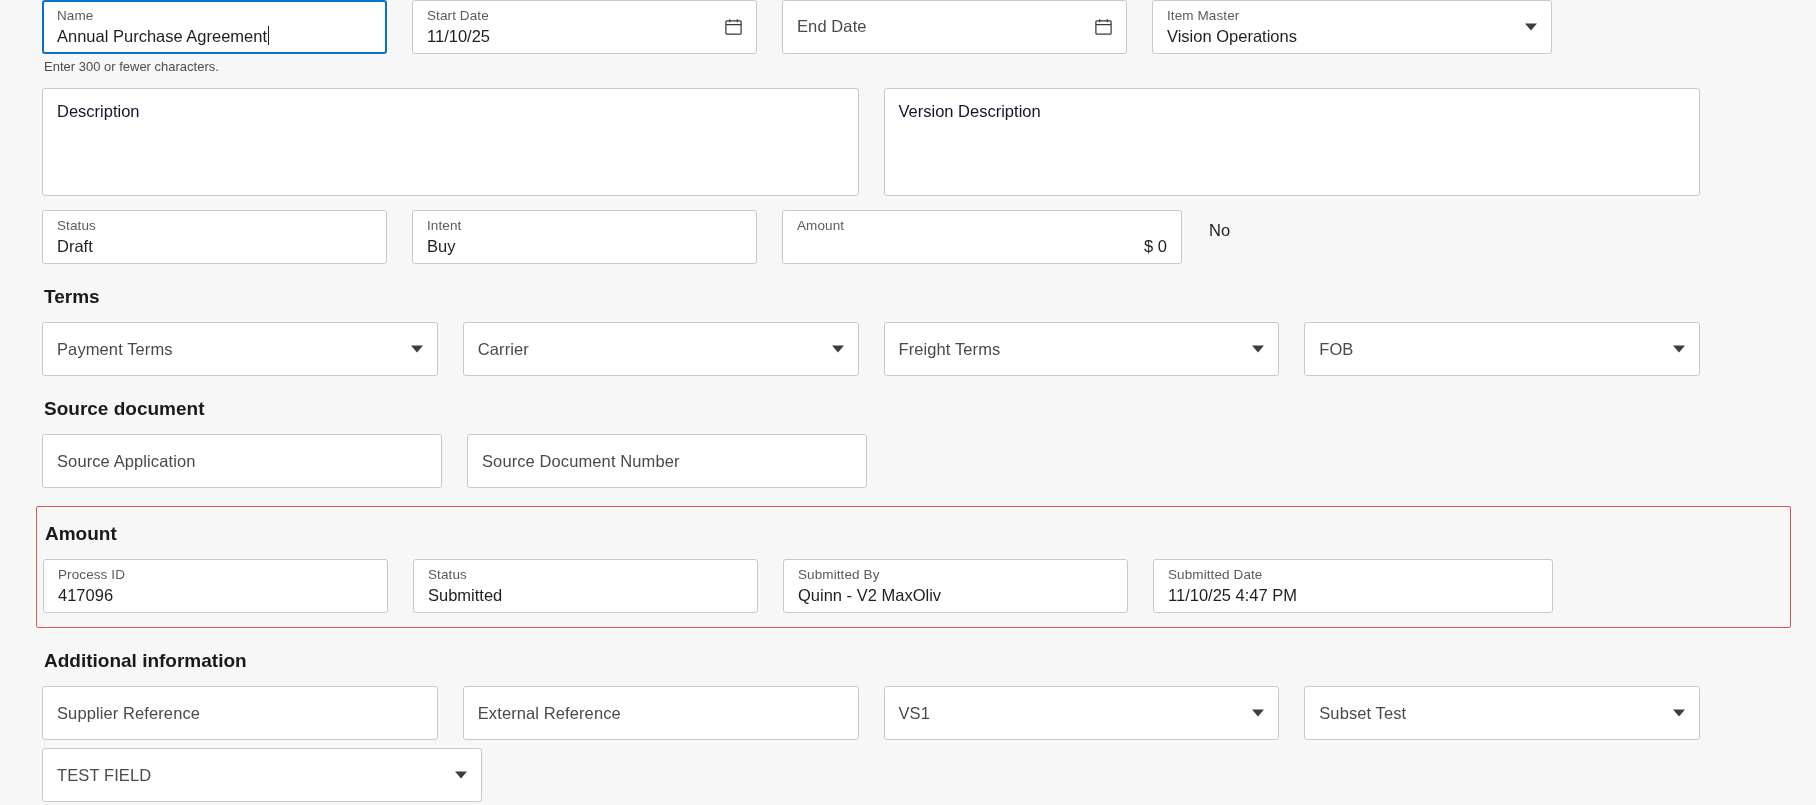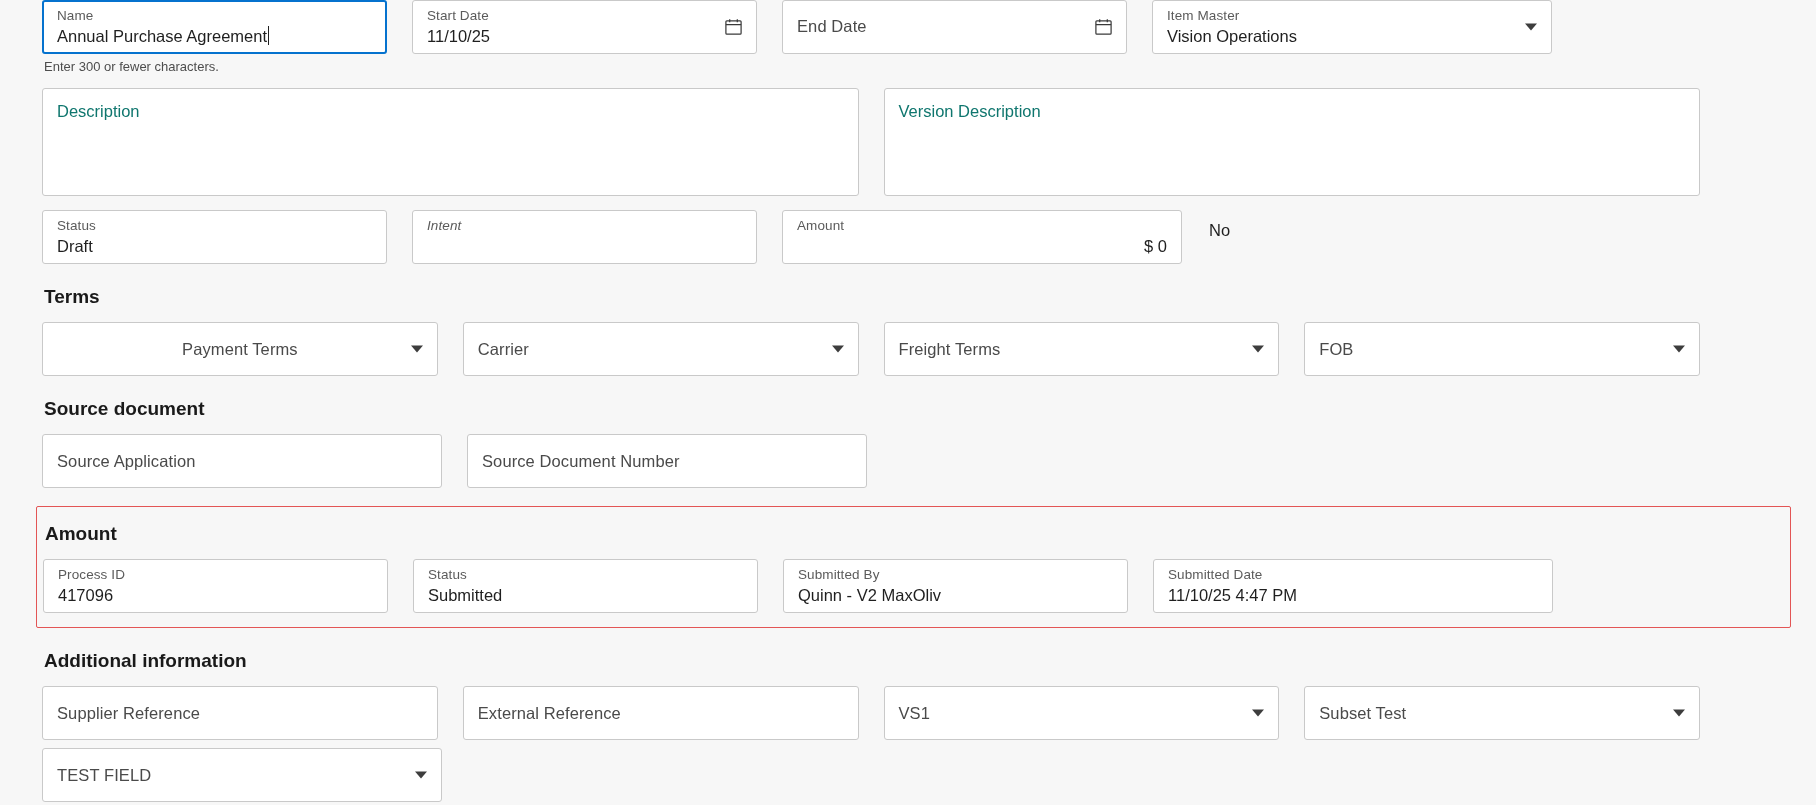--- a/index.html
+++ b/index.html
@@ -75,21 +75,21 @@
 
   .textarea-field {
     height: 108px;
     background: #fff;
     border: 1px solid #c9c9c9;
     border-radius: 3px;
     padding: 12px 14px;
   }
   .textarea-field .flabel {
     font-size: 16.5px;
-    color: #0f766e;
+    color: #0f172a;
     line-height: 20px;
   }
 
   .caret {
     position: absolute;
     right: 14px;
     top: 50%;
     transform: translateY(-50%);
     width: 0; height: 0;
     border-left: 6px solid transparent;
@@ -209,35 +209,36 @@
       <div class="textarea-field" style="width:823px;">
         <span class="flabel">Version Description</span>
       </div>
     </div>
 
     <div class="row" style="margin-top:14px;">
       <div class="field" style="width:345px;">
         <span class="flabel">Status</span>
         <span class="fvalue">Draft</span>
       </div>
-      <div class="field" style="width:345px;font-style:italic;">
+      <div class="field" style="width:345px;">
         <span class="flabel">Intent</span>
+        <span class="fvalue">Buy</span>
       </div>
       <div class="field" style="width:400px;">
         <span class="flabel">Amount</span>
         <span class="amount-val">$ 0</span>
       </div>
       <div class="plain-block">
         <div class="fvalue">No</div>
       </div>
     </div>
 
     <h2 class="section">Terms</h2>
     <div class="row">
-      <div class="field label-only" style="width:400px;text-align:center;">
+      <div class="field label-only" style="width:400px;">
         <span class="flabel">Payment Terms</span>
         <span class="caret"></span>
       </div>
       <div class="field label-only" style="width:400px;">
         <span class="flabel">Carrier</span>
         <span class="caret"></span>
       </div>
       <div class="field label-only" style="width:400px;">
         <span class="flabel">Freight Terms</span>
         <span class="caret"></span>
@@ -291,20 +292,20 @@
       <div class="field label-only" style="width:400px;">
         <span class="flabel">VS1</span>
         <span class="caret"></span>
       </div>
       <div class="field label-only" style="width:400px;">
         <span class="flabel">Subset Test</span>
         <span class="caret"></span>
       </div>
     </div>
     <div class="row">
-      <div class="field label-only" style="width:400px;">
+      <div class="field label-only" style="width:440px;">
         <span class="flabel">TEST FIELD</span>
         <span class="caret"></span>
       </div>
     </div>
 
   </div>
 </div>
 
 </body></html>

